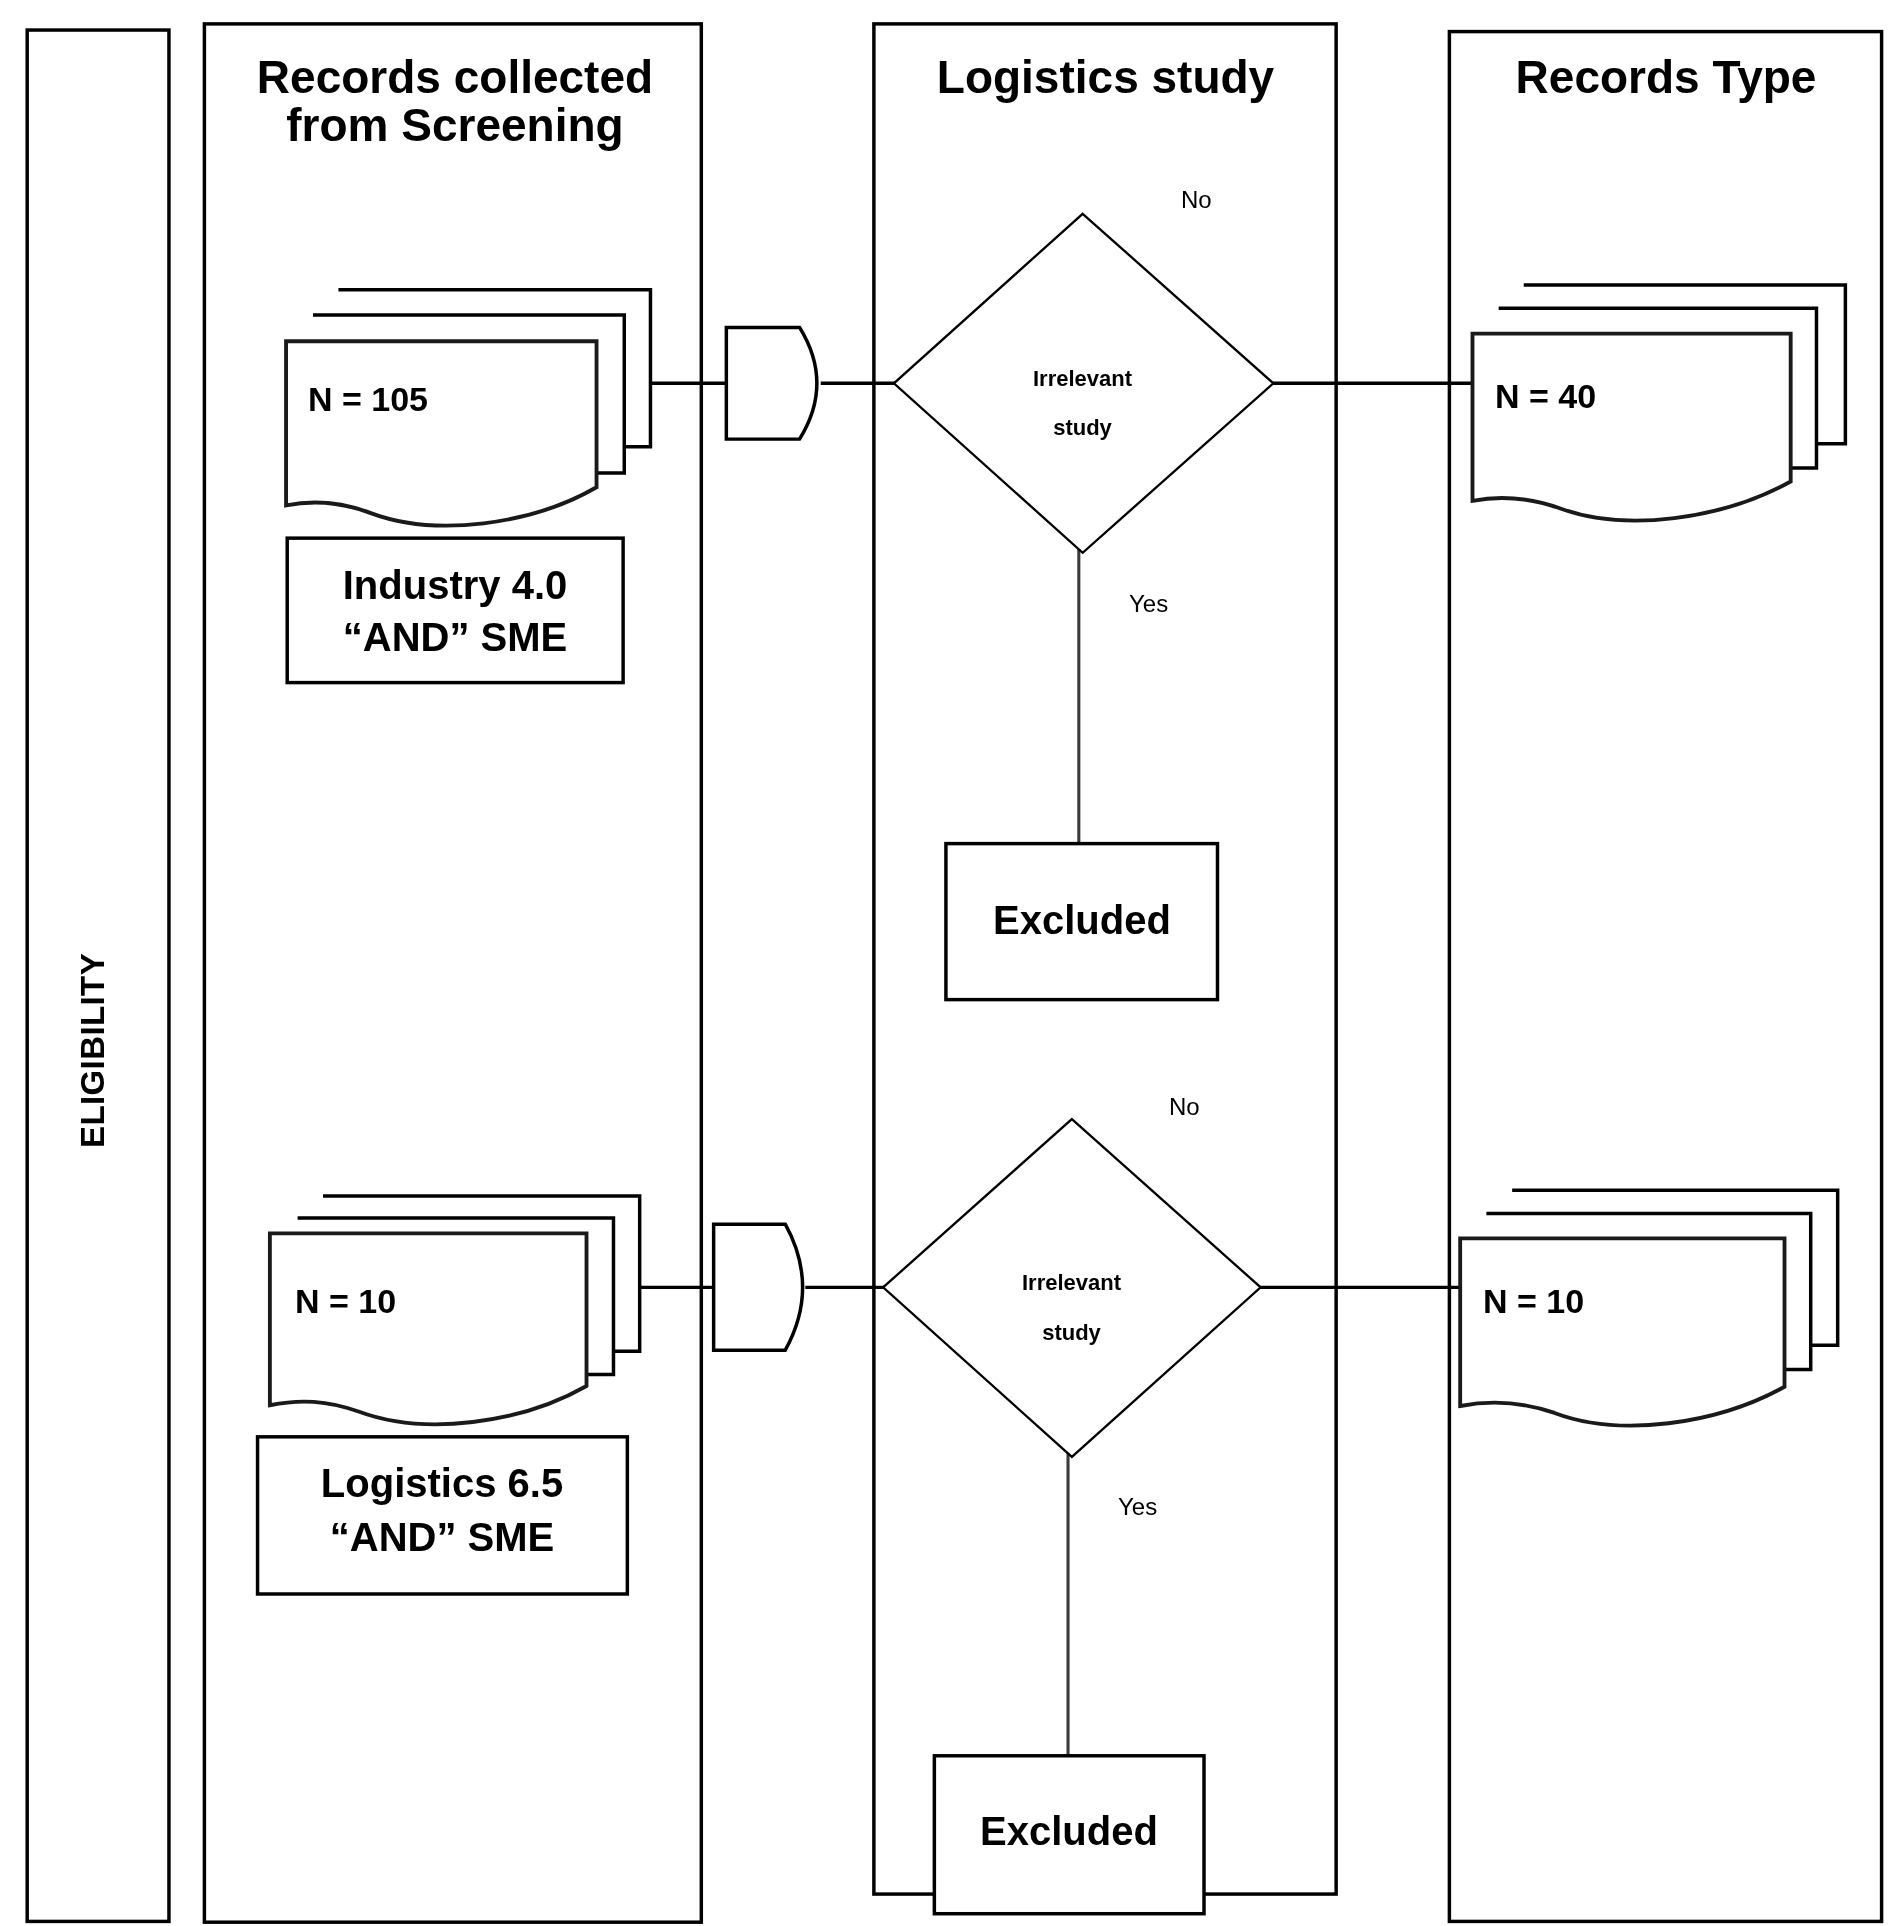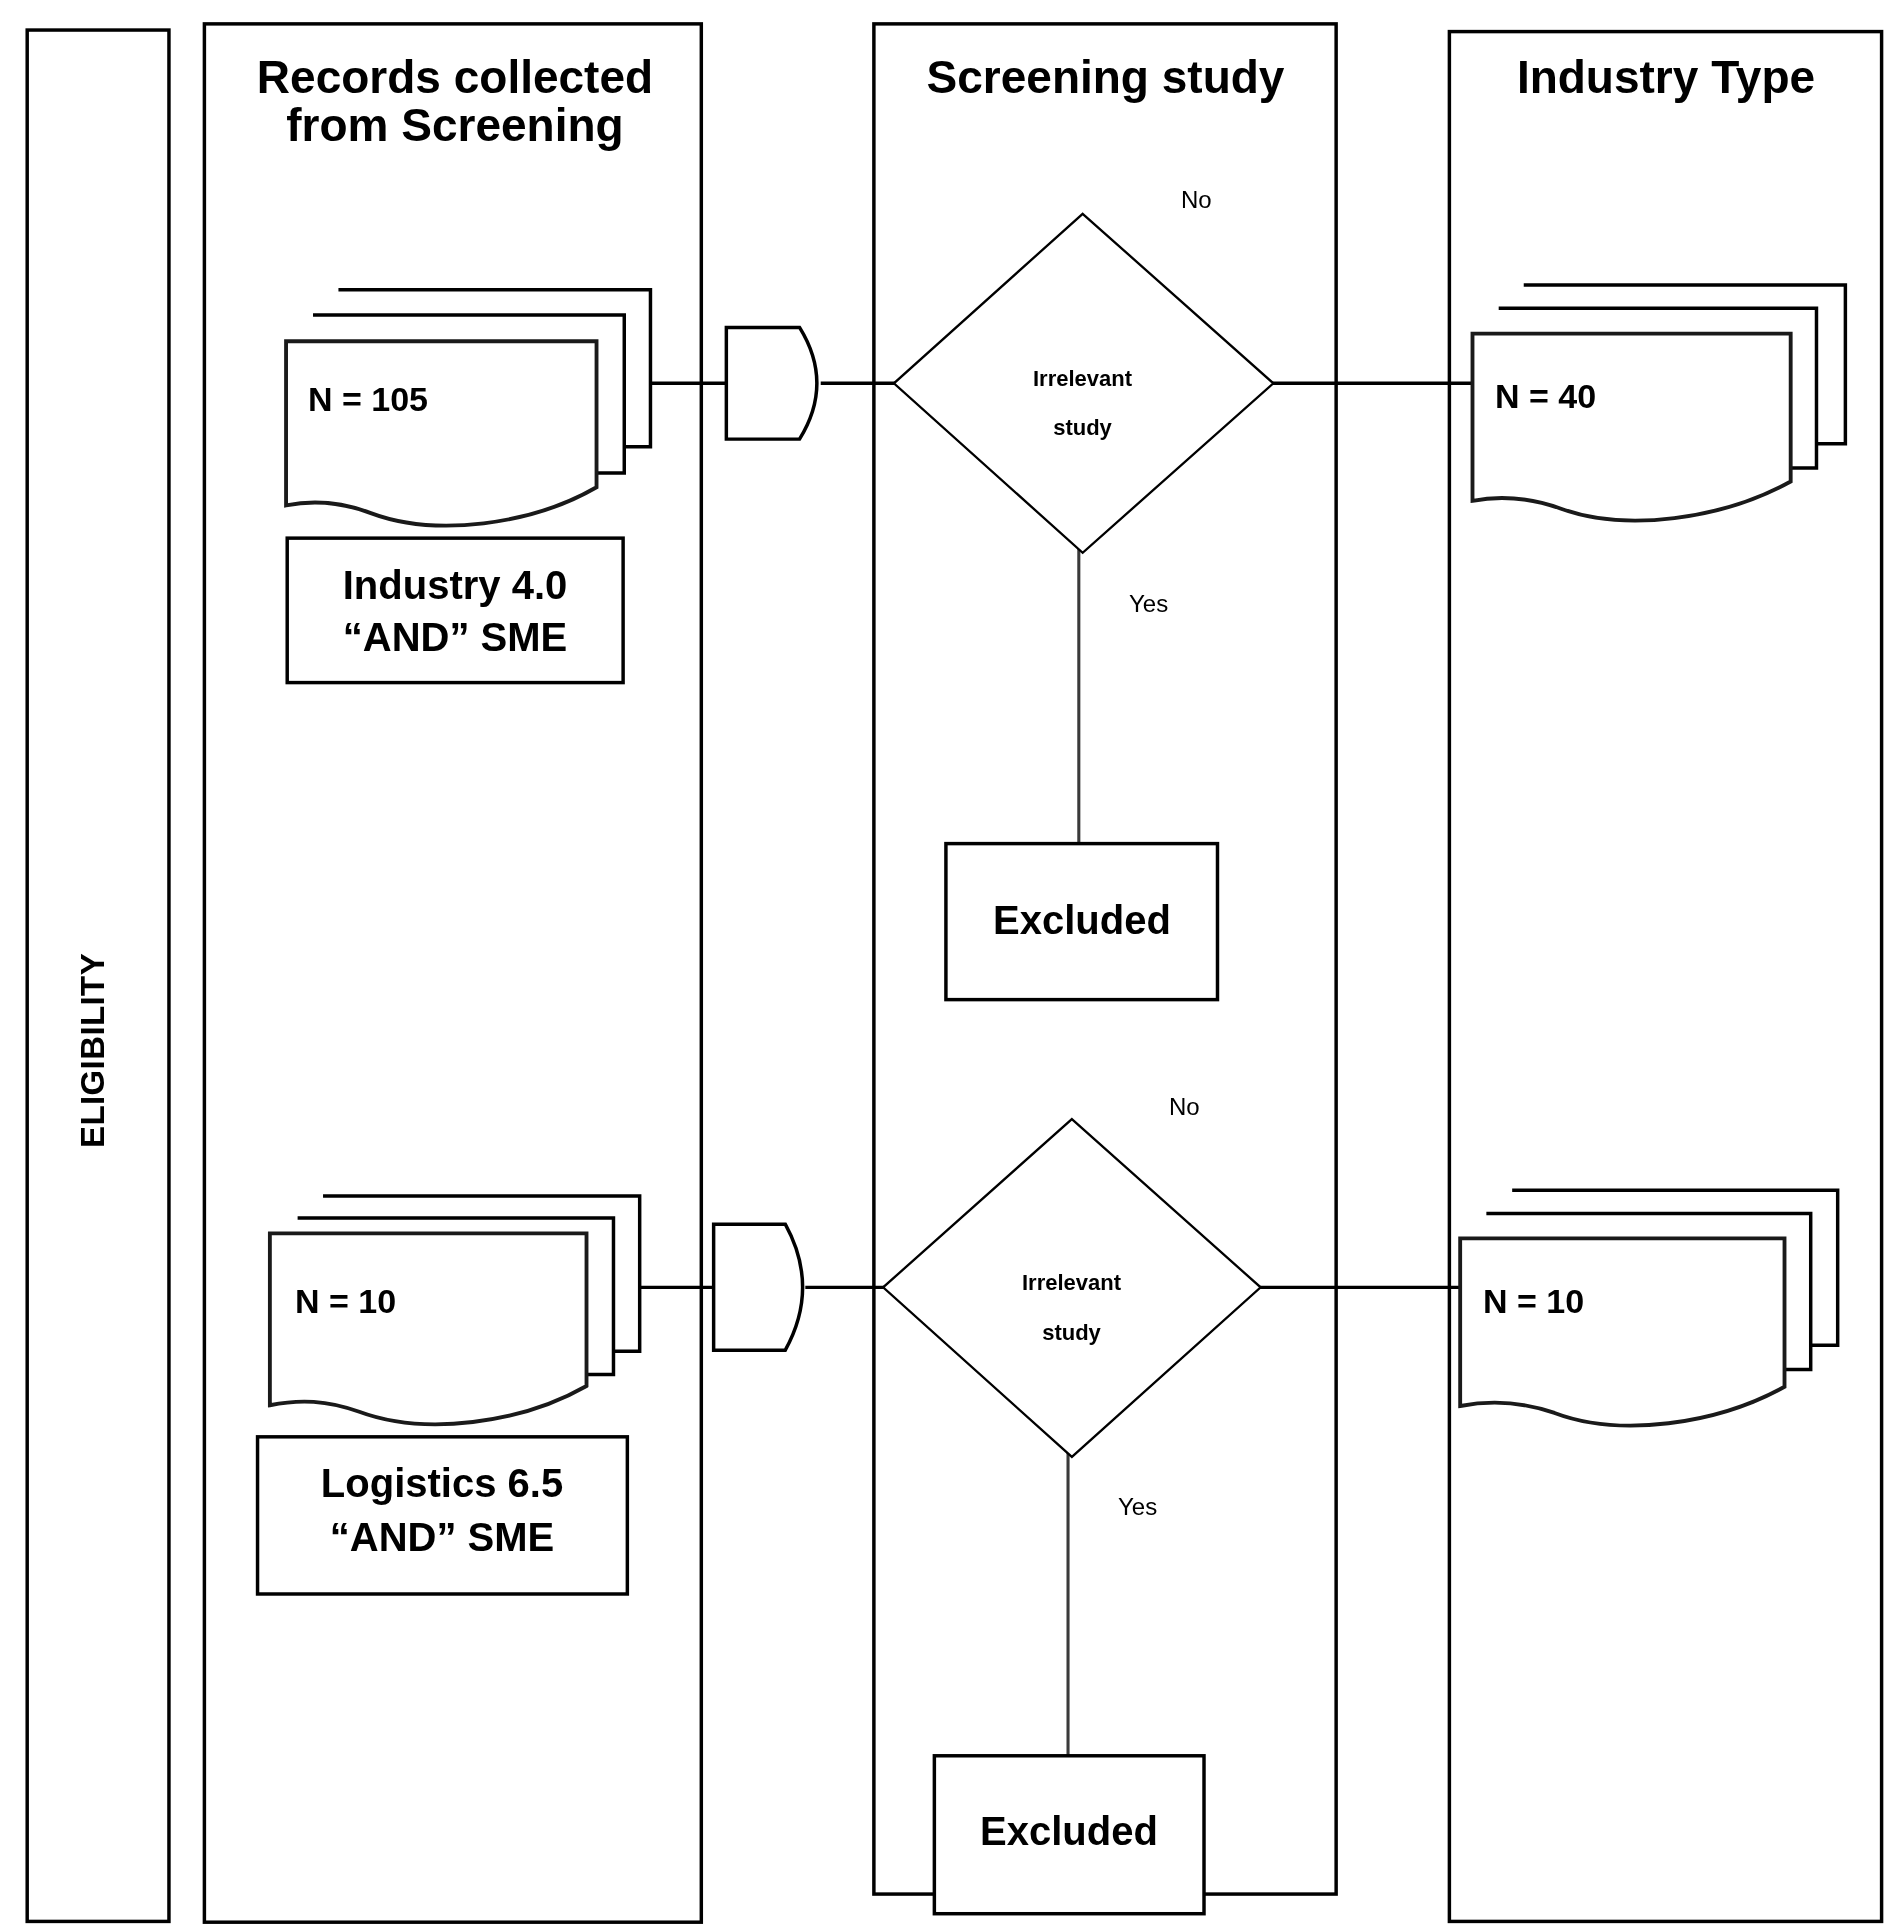--- a/index.html
+++ b/index.html
@@ -198,23 +198,23 @@
                Z"></path>
     </g>
 
   </svg>
 
   <div class="lbl vertical-lane-label" style="left:73px; top:1148px;">ELIGIBILITY</div>
 
   <div class="lbl lane-title" style="left:216px; top:49px; width:478px;">Records collected</div>
   <div class="lbl lane-title" style="left:216px; top:97px; width:478px;">from Screening</div>
 
-  <div class="lbl lane-title" style="left:882px; top:49px; width:447px;">Screening study</div>
-
-  <div class="lbl lane-title" style="left:1456px; top:49px; width:420px;">Industry Type</div>
+  <div class="lbl lane-title" style="left:882px; top:49px; width:447px;">Logistics study</div>
+
+  <div class="lbl lane-title" style="left:1456px; top:49px; width:420px;">Records Type</div>
 
   <div class="lbl doc-text" style="left:308px; top:379px;">N = 105</div>
 
   <div class="lbl node-text" style="left:287px; top:561px; width:336px;">Industry 4.0</div>
   <div class="lbl node-text" style="left:287px; top:613px; width:336px;">“AND” SME</div>
 
   <div class="lbl diamond-text" style="left:940px; top:366px; width:285px;">Irrelevant</div>
   <div class="lbl diamond-text" style="left:940px; top:415px; width:285px;">study</div>
 
   <div class="lbl branch-lbl" style="left:1181px; top:185px;">No</div>

